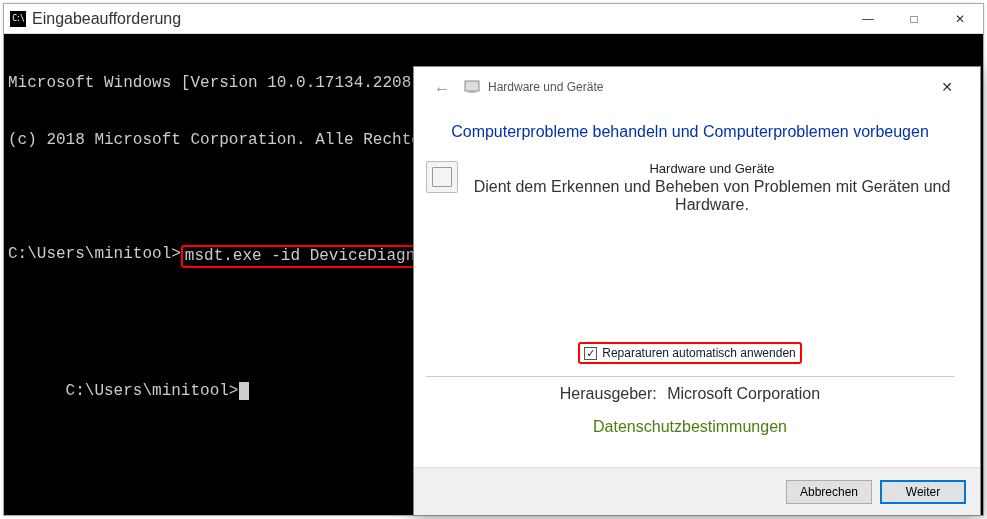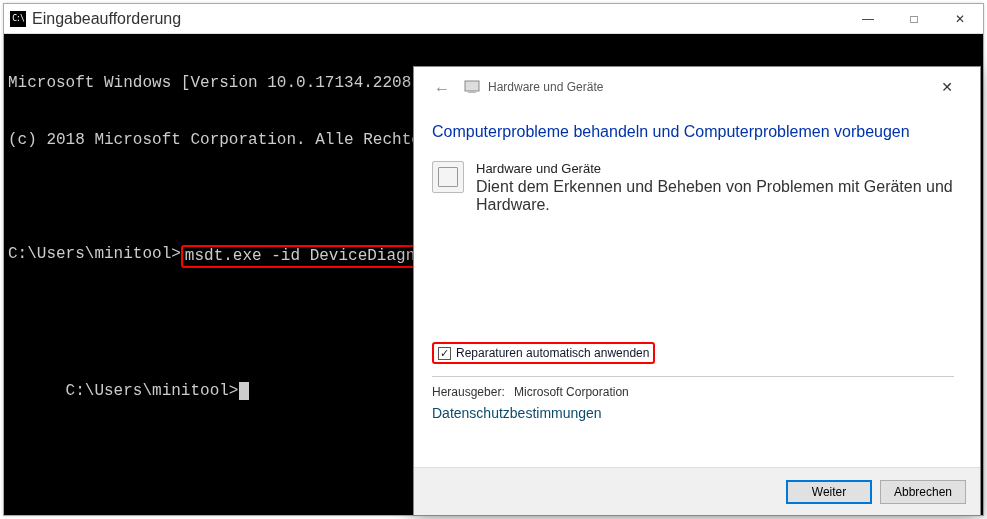--- a/index.html
+++ b/index.html
@@ -99,21 +99,21 @@
     margin: 0 8px 0 10px;
   }
   .trb-head-title { color: #555; font-size: 12px; }
   .trb-close {
     margin-left: auto;
     width: 46px; height: 30px;
     display: flex; align-items: center; justify-content: center;
     color: #333; font-size: 14px;
   }
 
-  .trb-body { padding: 16px 26px 0 18px; }
+  .trb-body { padding: 16px 26px 0 12px; text-align: center; }
   .trb-headline { color: #0033aa; font-size: 16px; font-weight: 400; margin-bottom: 20px; }
   .trb-section { display: flex; gap: 12px; }
   .trb-big-icon { width: 32px; height: 32px; flex: 0 0 32px; background: #f4f4f4; border: 1px solid #bbb; border-radius: 2px; position: relative; }
   .trb-big-icon::after { content: ""; position: absolute; inset: 5px; border: 1px solid #999; border-radius: 1px; }
   .trb-sec-title { font-size: 13px; color: #222; margin-bottom: 2px; }
   .trb-sec-desc { font-size: 16px; color: #333; }
 
   .trb-check-wrap {
     margin-top: 128px;
     display: inline-flex; align-items: center; gap: 5px;
@@ -123,23 +123,23 @@
   }
   .trb-checkbox {
     width: 13px; height: 13px;
     border: 1px solid #555;
     display: flex; align-items: center; justify-content: center;
     font-size: 11px; color: #222;
   }
   .trb-check-label { font-size: 12px; color: #0f172a; }
 
   .trb-hr { border: 0; border-top: 1px solid #ccc; margin: 12px 0 8px; }
-  .trb-meta { font-size: 12px; color: #333; }
+  .trb-meta { font-size: 16px; color: #333; }
   .trb-meta span:first-child { margin-right: 6px; }
-  .trb-link { color: #0c4a6e; font-size: 14px; cursor: pointer; margin-top: 6px; display: inline-block; }
+  .trb-link { color: #4d7c0f; font-size: 16px; cursor: pointer; margin-top: 15px; display: inline-block; }
 
   .trb-footer {
     position: absolute; left: 0; right: 0; bottom: 0;
     height: 48px;
     background: #f0f0f0;
     border-top: 1px solid #ddd;
     display: flex; align-items: center; justify-content: flex-end;
     padding-right: 14px; gap: 8px;
   }
   .trb-btn {
@@ -209,16 +209,16 @@
 
     <hr class="trb-hr">
     <div class="trb-meta">
       <span>Herausgeber:</span>
       <span>Microsoft Corporation</span>
     </div>
     <a class="trb-link">Datenschutzbestimmungen</a>
   </div>
 
   <div class="trb-footer">
+    <div class="trb-btn">Abbrechen</div>
     <div class="trb-btn primary">Weiter</div>
-    <div class="trb-btn">Abbrechen</div>
   </div>
 </div>
 
 </body></html>

